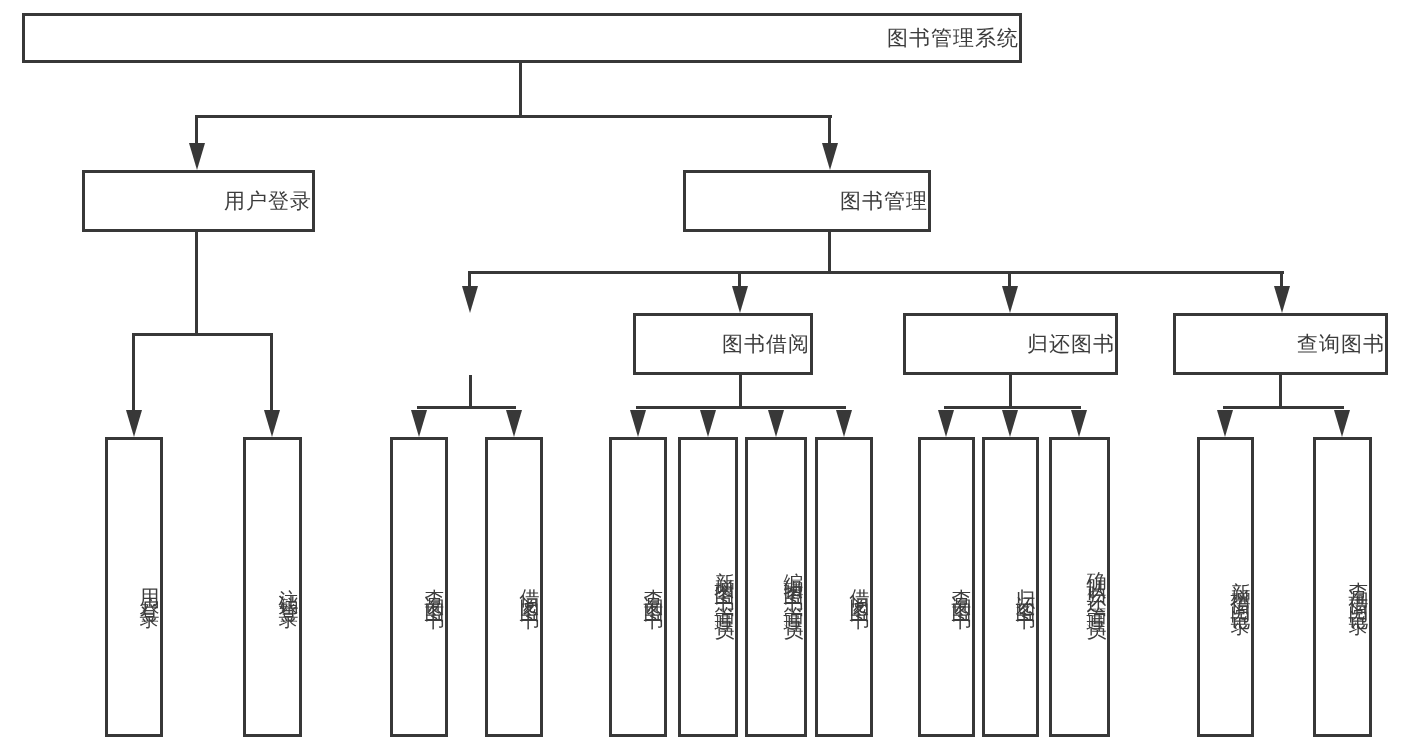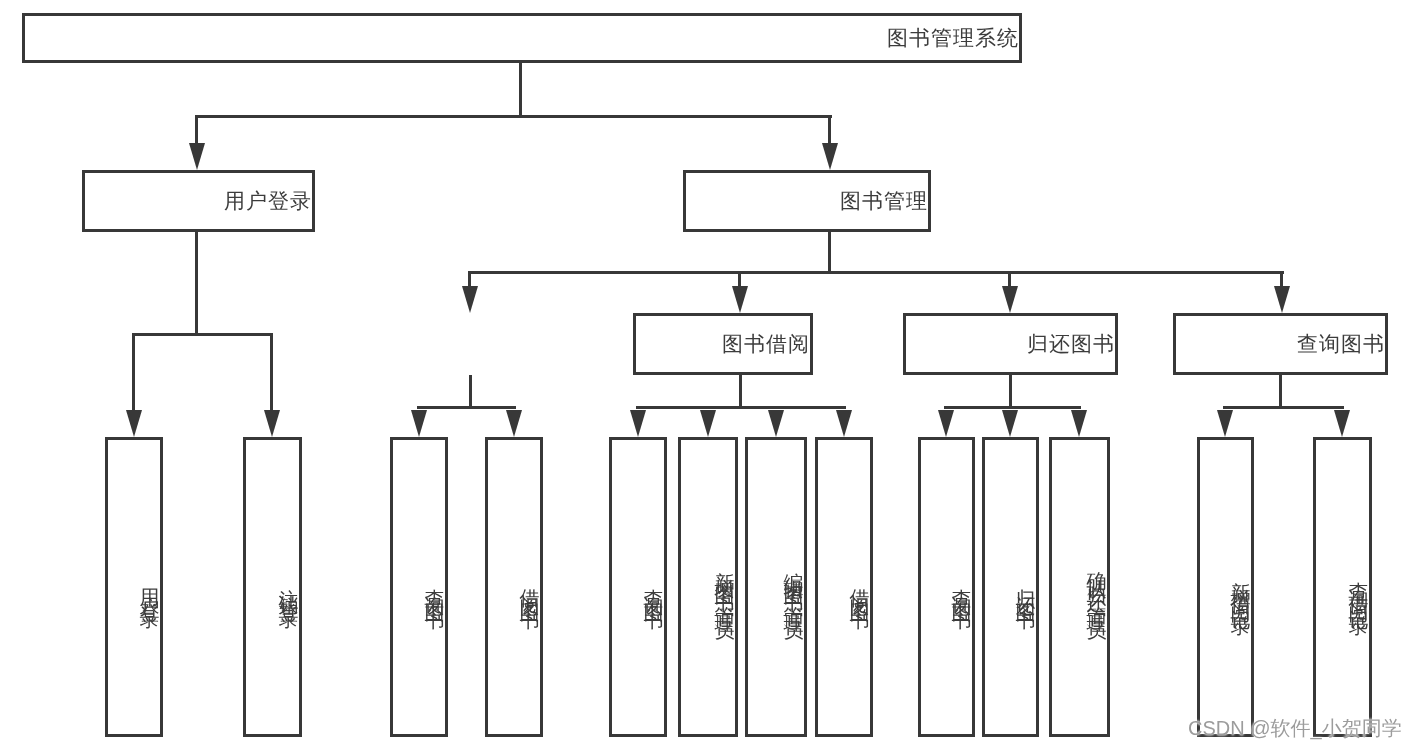--- a/index.html
+++ b/index.html
@@ -167,15 +167,14 @@
     <span>确认归还（管理员）</span>
   </div>
 
   <div class="box leaf" style="left:1197px;top:437px;width:57px;height:300px">
     <span>新增借阅记录</span>
   </div>
   <div class="box leaf" style="left:1313px;top:437px;width:59px;height:300px">
     <span>查询借阅记录</span>
   </div>
 
-  <div class="watermark">CSDN @软件_小贺同学</div>
 
 </div>
 
 </body></html>

